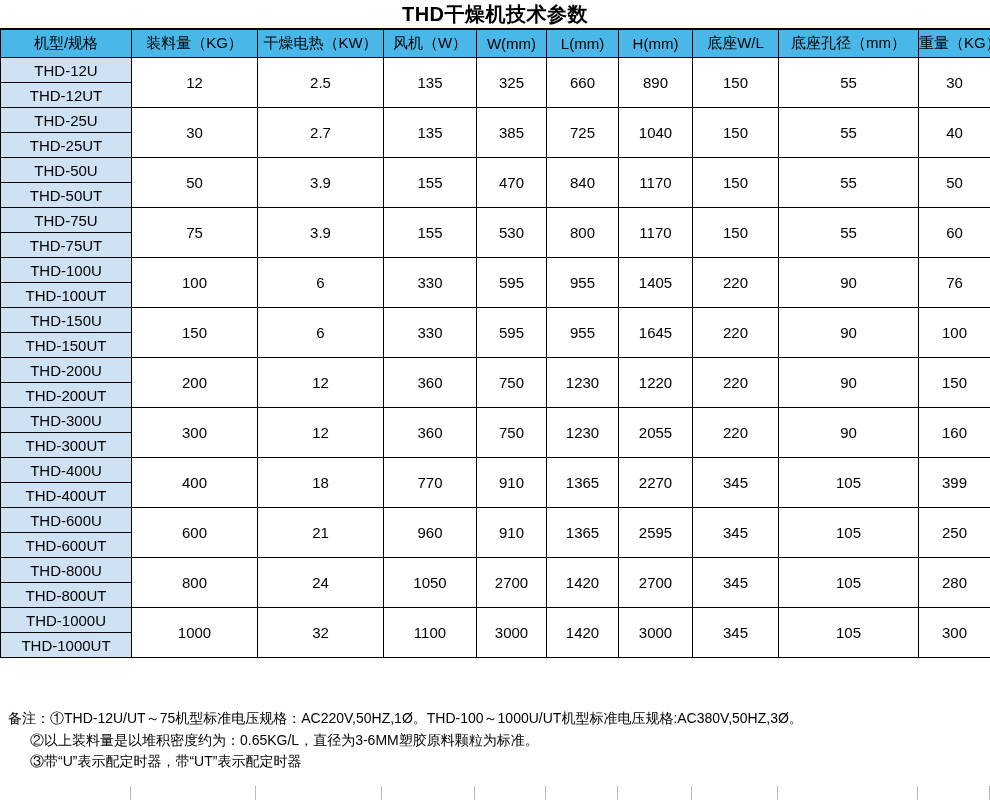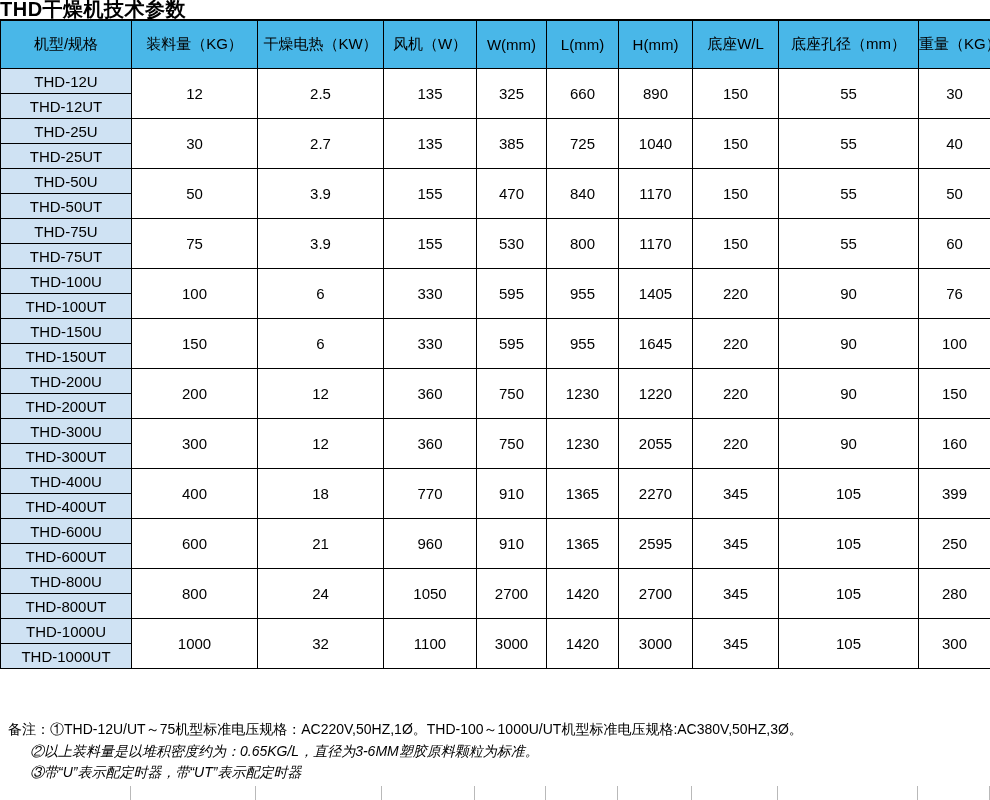--- a/index.html
+++ b/index.html
@@ -14,23 +14,24 @@
     color: #000000;
     overflow: hidden;
   }
   .sheet {
     width: 990px;
     height: 800px;
     position: relative;
     box-sizing: border-box;
   }
   .title-row {
-    height: 20px;
+    height: 29px;
     display: flex;
     align-items: center;
+    justify-content: center;
     border-bottom: 1px solid #000;
     box-sizing: border-box;
   }
   .title-text {
     font-size: 20px;
     font-weight: bold;
     letter-spacing: 0.5px;
   }
   table.spec {
     border-collapse: collapse;
@@ -41,21 +42,21 @@
     border: 1px solid #000000;
     text-align: center;
     vertical-align: middle;
     font-size: 15px;
     padding: 0;
     box-sizing: border-box;
   }
   thead th {
     background: #49b7e8;
     font-weight: normal;
-    height: 48px;
+    height: 28px;
     font-size: 15px;
     white-space: nowrap;
   }
   td.model {
     background: #cfe2f3;
     text-align: left;
     padding-left: 4px;
     font-size: 17px;
     height: 25px;
     white-space: nowrap;
@@ -81,21 +82,20 @@
     font-size: 14px;
     line-height: 1.55;
     margin-top: 44px;
   }
   .notes div {
     padding-left: 8px;
     white-space: nowrap;
   }
   .notes div.indent {
     padding-left: 30px;
-    font-style: italic;
   }
   .bottom-strip {
     position: absolute;
     left: 0;
     bottom: 0;
     width: 990px;
     height: 14px;
     display: flex;
   }
   .bottom-strip span {

